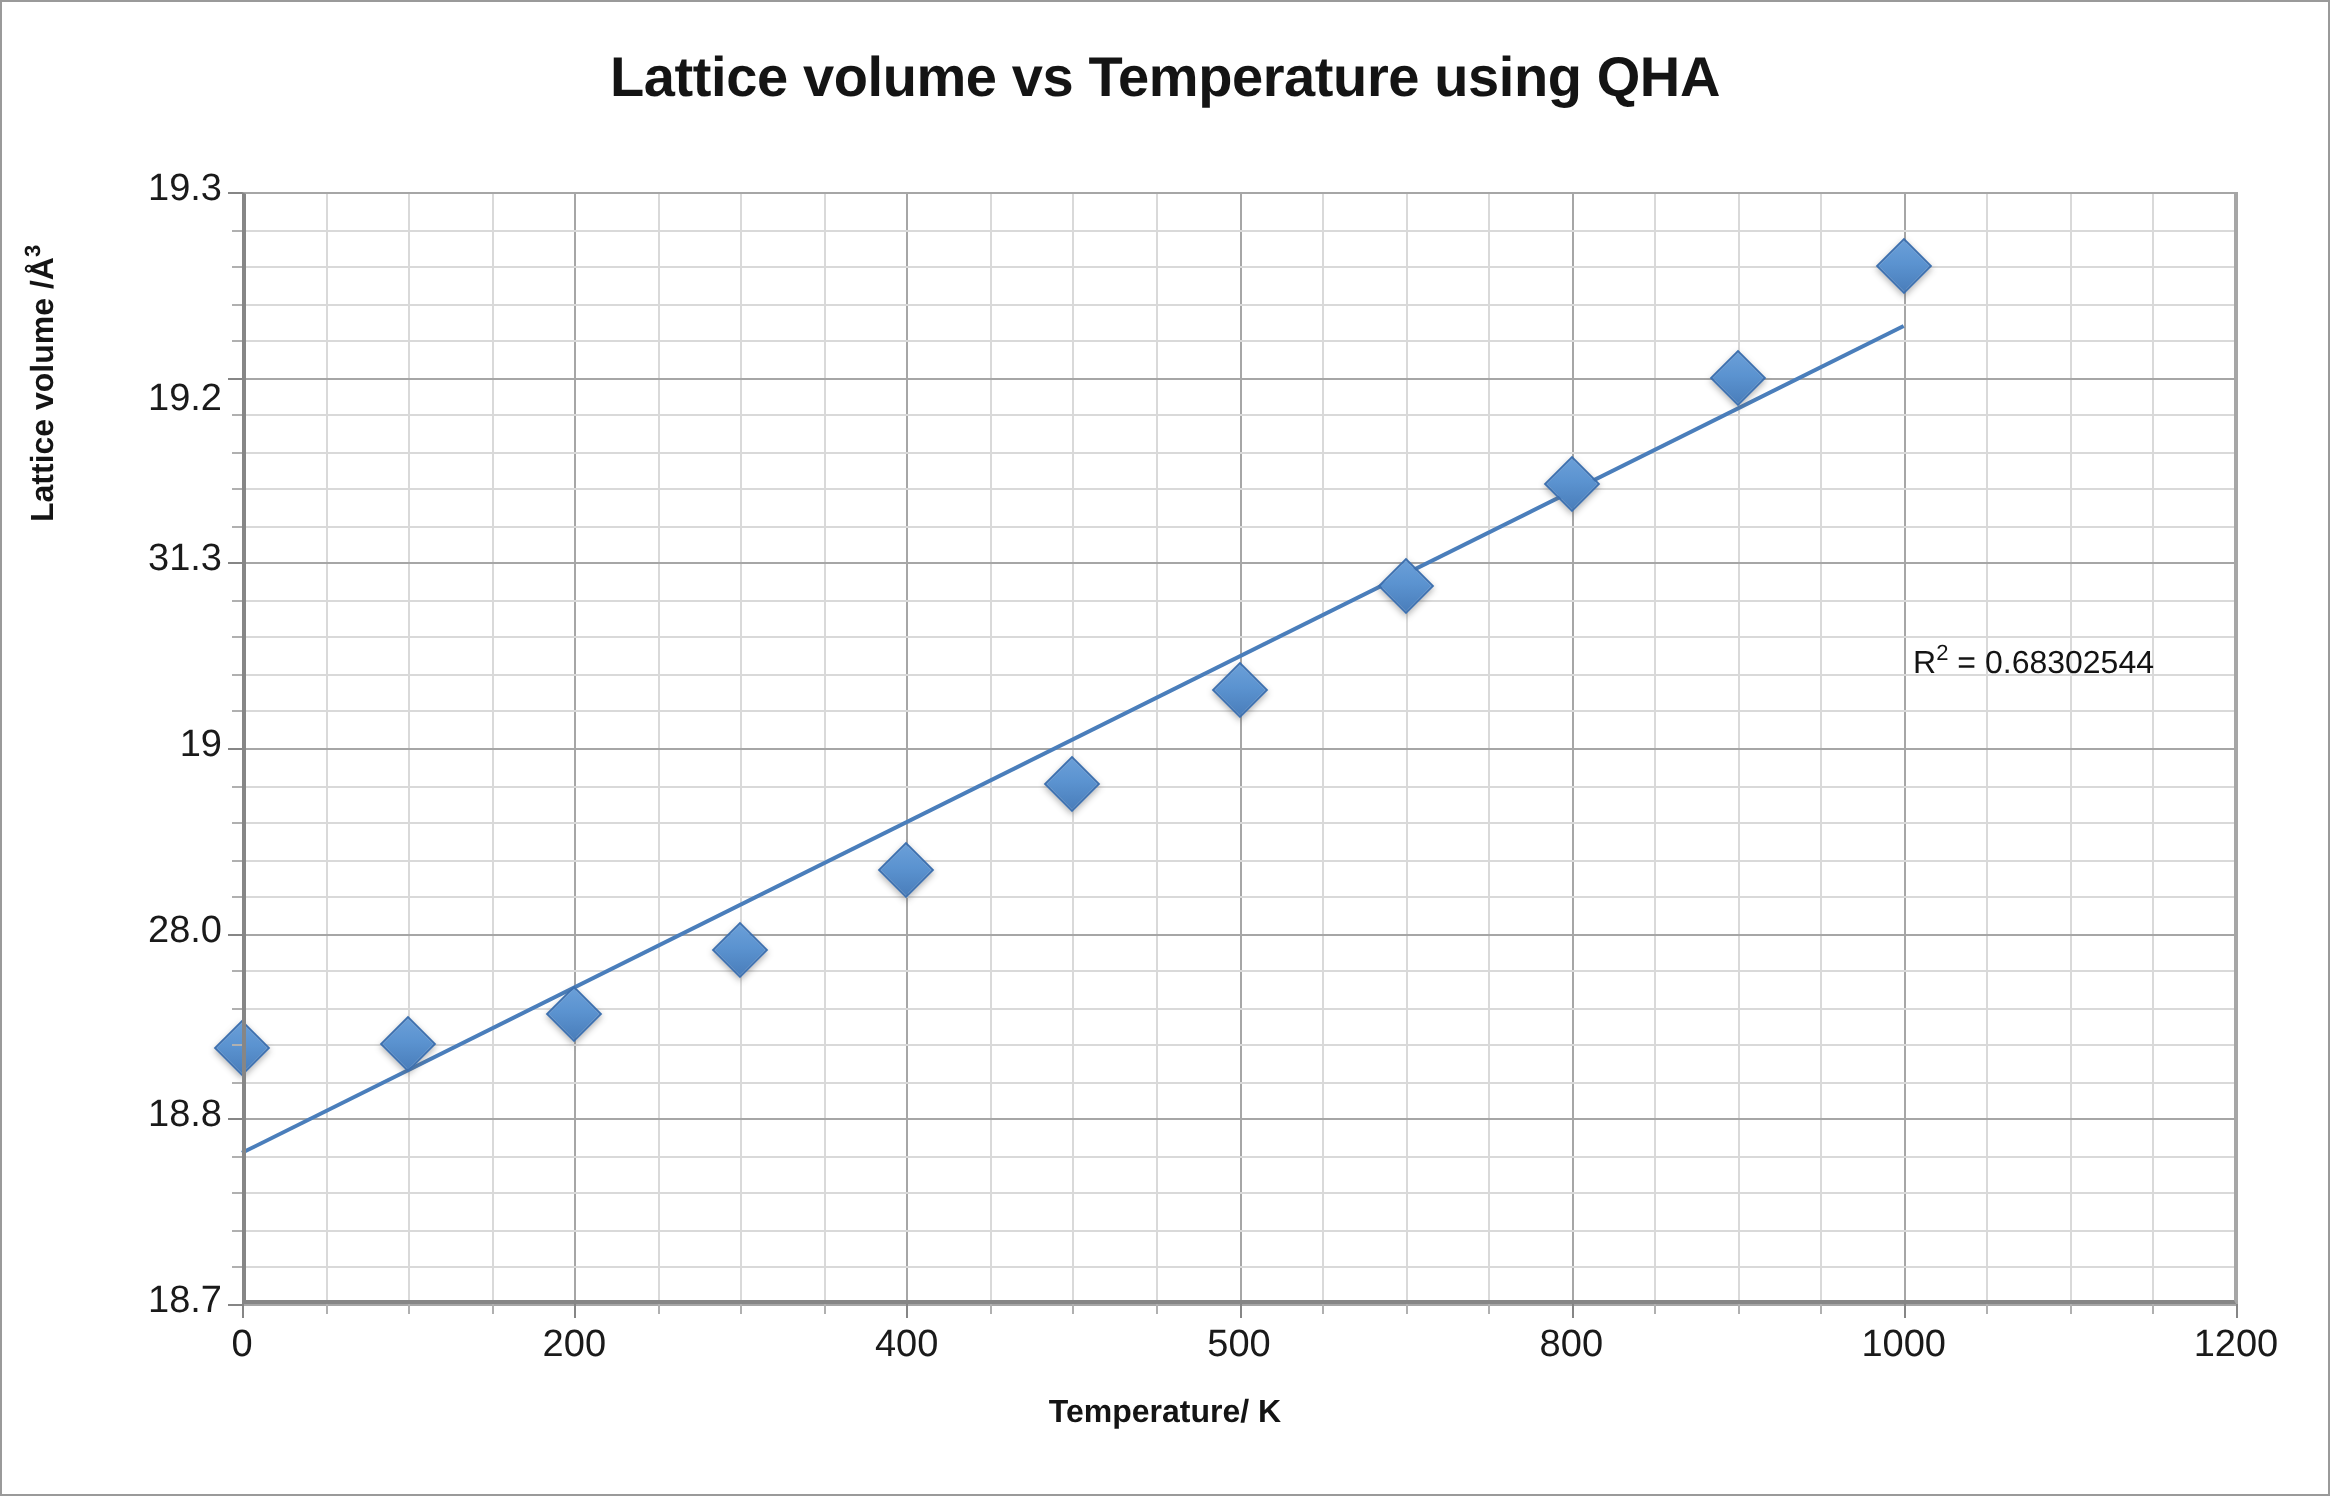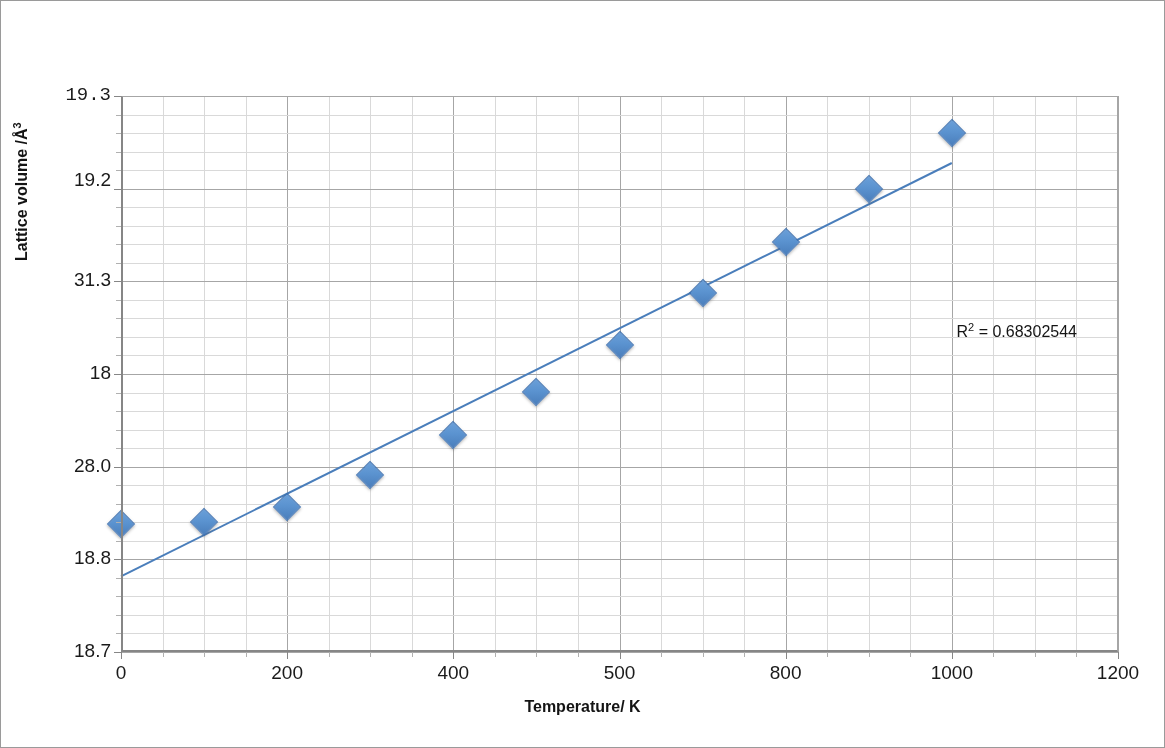--- a/index.html
+++ b/index.html
@@ -96,20 +96,21 @@
     font-family:"Liberation Sans", sans-serif;
   }
   #equation-box .eq-line{display:block;white-space:nowrap;}
   #equation-box .sup{font-size:11px;vertical-align:super;}
 </style>
 </head>
 <body>
 
 <div id="frame">
 
+  <div id="chart-title">Lattice volume vs Temperature using QHA</div>
 
   <div id="yaxis-title">
     <span>Lattice volume /Å</span><span class="sup">3</span>
   </div>
 
   <div id="xaxis-title">Temperature/ K</div>
 
   <div id="plot">
     <div id="gridlines-layer">
         <div class="gridline v major" style="left: 0px;"></div>
@@ -241,24 +242,24 @@
       <div class="ytick-mark minor" style="left: 115px; top: 206.2px;"></div>
       <div class="ytick-mark" style="left: 113px; top: 187.667px;"></div>
       <div class="ytick-mark minor" style="left: 115px; top: 169.133px;"></div>
       <div class="ytick-mark minor" style="left: 115px; top: 150.6px;"></div>
       <div class="ytick-mark minor" style="left: 115px; top: 132.067px;"></div>
       <div class="ytick-mark minor" style="left: 115px; top: 113.533px;"></div>
       <div class="ytick-mark" style="left: 113px; top: 95px;"></div>
       <div class="ytick-label" style="left: 40px; width: 70px; right: auto; top: 639px;">18.7</div>
       <div class="ytick-label" style="left: 40px; width: 70px; right: auto; top: 546.333px;">18.8</div>
       <div class="ytick-label" style="left: 40px; width: 70px; right: auto; top: 453.667px;">28.0</div>
-      <div class="ytick-label" style="left: 40px; width: 70px; right: auto; top: 361px;">18</div>
+      <div class="ytick-label" style="left: 40px; width: 70px; right: auto; top: 361px;">19</div>
       <div class="ytick-label" style="left: 40px; width: 70px; right: auto; top: 268.333px;">31.3</div>
-      <div class="ytick-label" style="left: 40px; width: 70px; right: auto; top: 168px;">19.2</div>
-      <div class="ytick-label" style="left: 40px; width: 70px; right: auto; top: 83px; font-family: Liberation Mono, monospace;">19.3</div>
+      <div class="ytick-label" style="left: 40px; width: 70px; right: auto; top: 188px;">19.2</div>
+      <div class="ytick-label" style="left: 40px; width: 70px; right: auto; top: 83px;">19.3</div>
       <div class="xtick-label" style="left: 120px;">0</div>
       <div class="xtick-label" style="left: 286.167px;">200</div>
       <div class="xtick-label" style="left: 452.333px;">400</div>
       <div class="xtick-label" style="left: 618.5px;">500</div>
       <div class="xtick-label" style="left: 784.667px;">800</div>
       <div class="xtick-label" style="left: 950.833px;">1000</div>
       <div class="xtick-label" style="left: 1117px;">1200</div>
     </div>
 
   <div id="equation-box">

